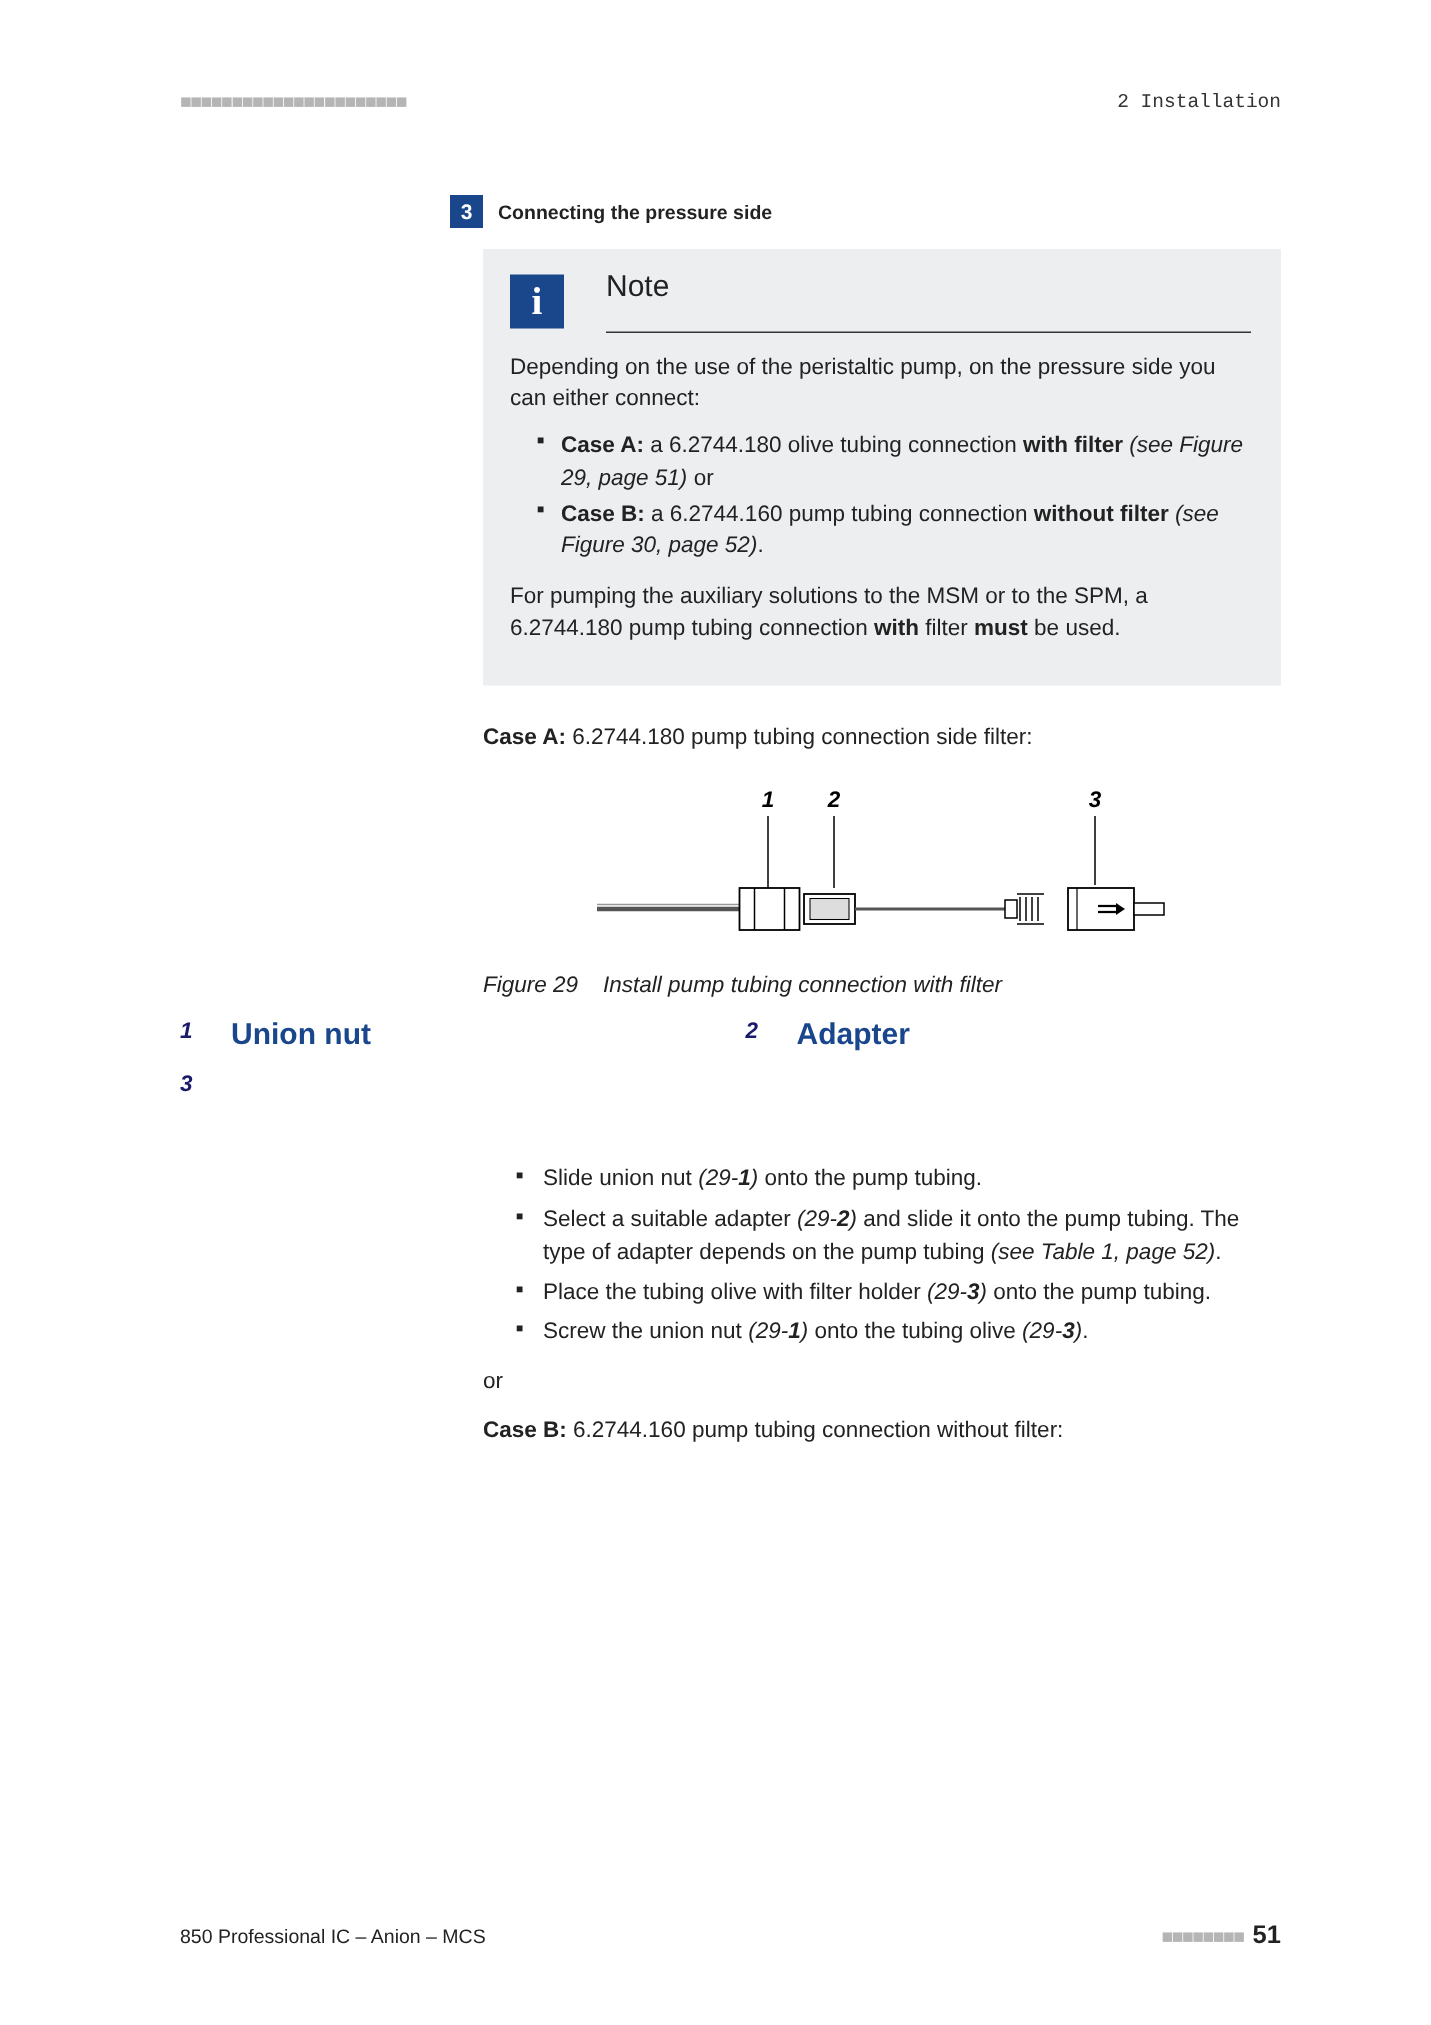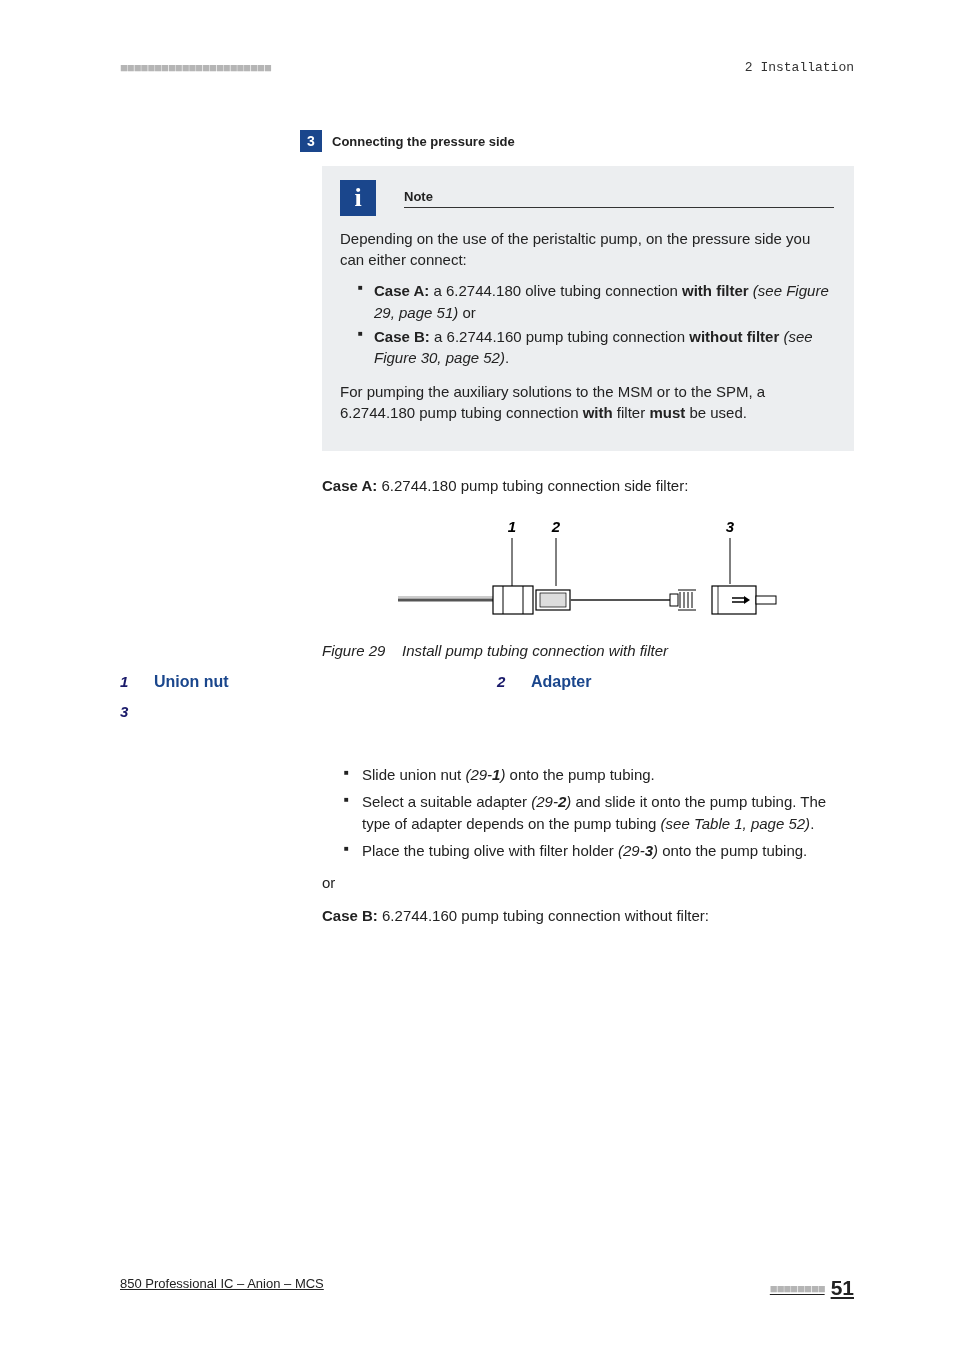--- a/index.html
+++ b/index.html
@@ -73,25 +73,25 @@
     justify-content: center;
     margin-right: 28px;
   }
   .note-icon-inner {
     color: #fff;
     font-size: 26px;
     font-weight: bold;
     font-family: Georgia, serif;
   }
   .note-title {
-    font-weight: bold;
-    font-size: 13px;
+    font-weight: normal;
+    font-size: 20px;
     border-bottom: 1px solid #333;
     flex: 1;
-    padding-bottom: 3px;
+    padding-bottom: 18px;
   }
   .note-para {
     margin: 12px 0 10px 0;
     line-height: 1.4;
   }
   .note-list {
     list-style: none;
     padding-left: 18px;
     margin: 8px 0;
   }
@@ -138,21 +138,21 @@
   }
   .legend-num {
     font-weight: 800;
     font-style: italic;
     color: #1a1a6a;
     font-size: 15px;
   }
   .legend-label {
     font-weight: bold;
     color: #1a468c;
-    font-size: 16px;
+    font-size: 20px;
   }
   .instr-list {
     list-style: none;
     margin-left: 44px;
     margin-bottom: 12px;
     margin-top: 44px;
   }
   .instr-list li {
     position: relative;
     padding-left: 18px;
@@ -171,36 +171,36 @@
     margin-left: 22px;
     margin-bottom: 14px;
   }
   .footer {
     position: absolute;
     bottom: 50px;
     left: 120px;
     right: 100px;
     display: flex;
     justify-content: space-between;
-    font-size: 13px;
-    text-decoration: underline;
+    align-items: center;
+    font-size: 13px;
   }
   .footer-right {
     display: flex;
     align-items: center;
     gap: 6px;
   }
   .dashes-right {
     color: #b5b5b5;
     letter-spacing: -1px;
     font-size: 13px;
   }
   .page-num {
     font-weight: bold;
-    font-size: 21px;
+    font-size: 17px;
   }
   .ref-bold {
     font-weight: 800;
     font-style: italic;
   }
 </style>
 </head>
 <body>
 
 <div class="header">
@@ -300,20 +300,23 @@
   <ul class="instr-list">
     <li>
       <span>Slide union nut </span><span class="italic">(29-</span><span class="ref-bold">1</span><span class="italic">)</span><span> onto the pump tubing.</span>
     </li>
     <li>
       <span>Select a suitable adapter </span><span class="italic">(29-</span><span class="ref-bold">2</span><span class="italic">)</span><span> and slide it onto the pump tubing. The type of adapter depends on the pump tubing </span><span class="italic">(see Table 1, page 52)</span><span>.</span>
     </li>
     <li>
       <span>Place the tubing olive with filter holder </span><span class="italic">(29-</span><span class="ref-bold">3</span><span class="italic">)</span><span> onto the pump tubing.</span>
     </li>
+    <li>
+      <span>Screw the union nut </span><span class="italic">(29-</span><span class="ref-bold">1</span><span class="italic">)</span><span> onto the tubing olive </span><span class="italic">(29-</span><span class="ref-bold">3</span><span class="italic">)</span><span>.</span>
+    </li>
   </ul>
 
   <p class="or-line">or</p>
 
   <p class="case-line">
     <span class="bold">Case B:</span><span> 6.2744.160 pump tubing connection without filter:</span>
   </p>
 
 </div>
 

